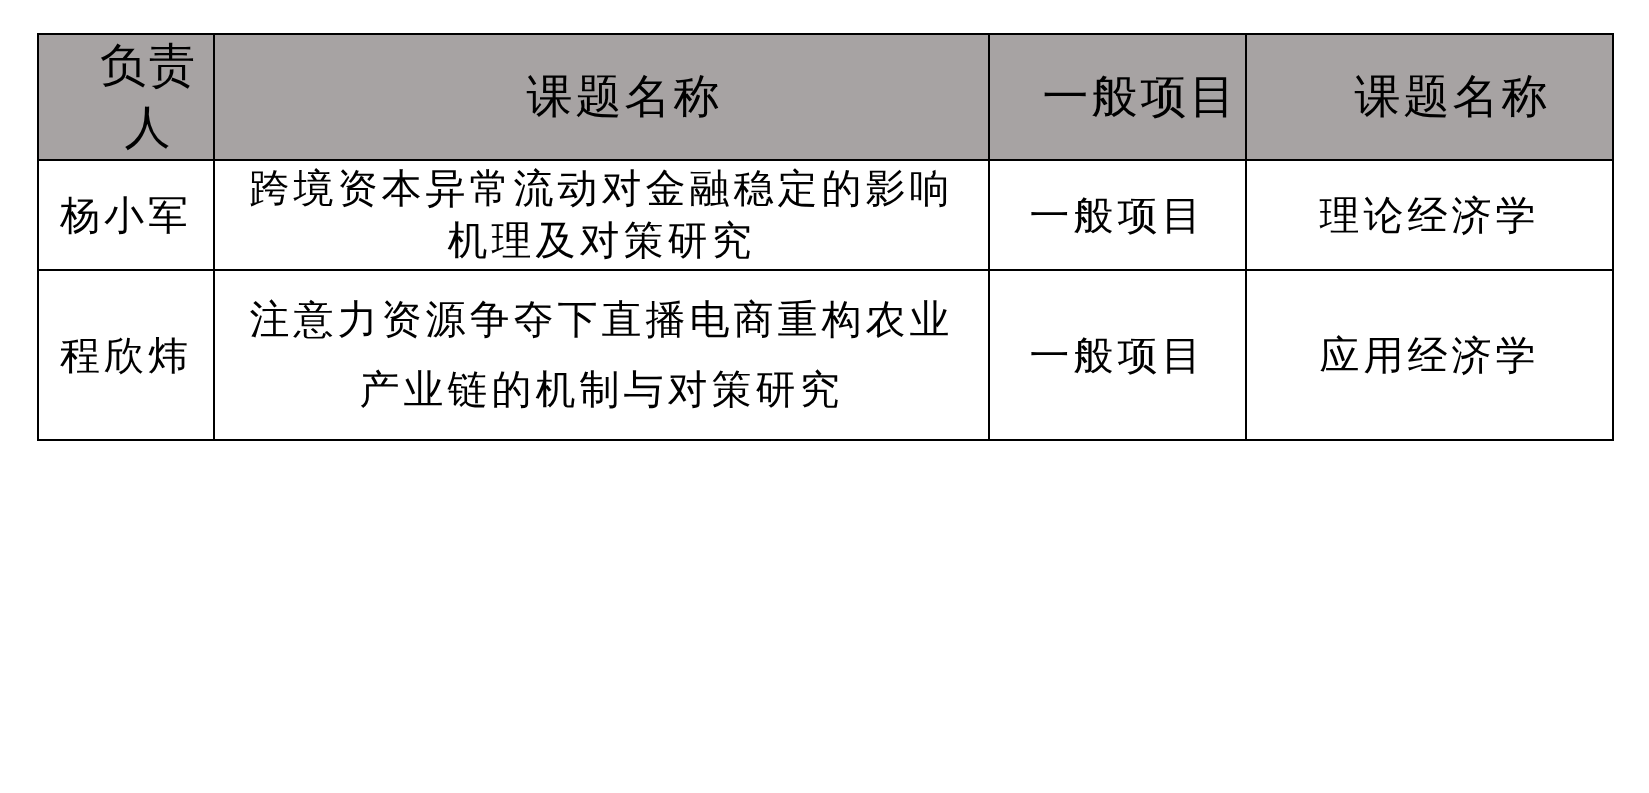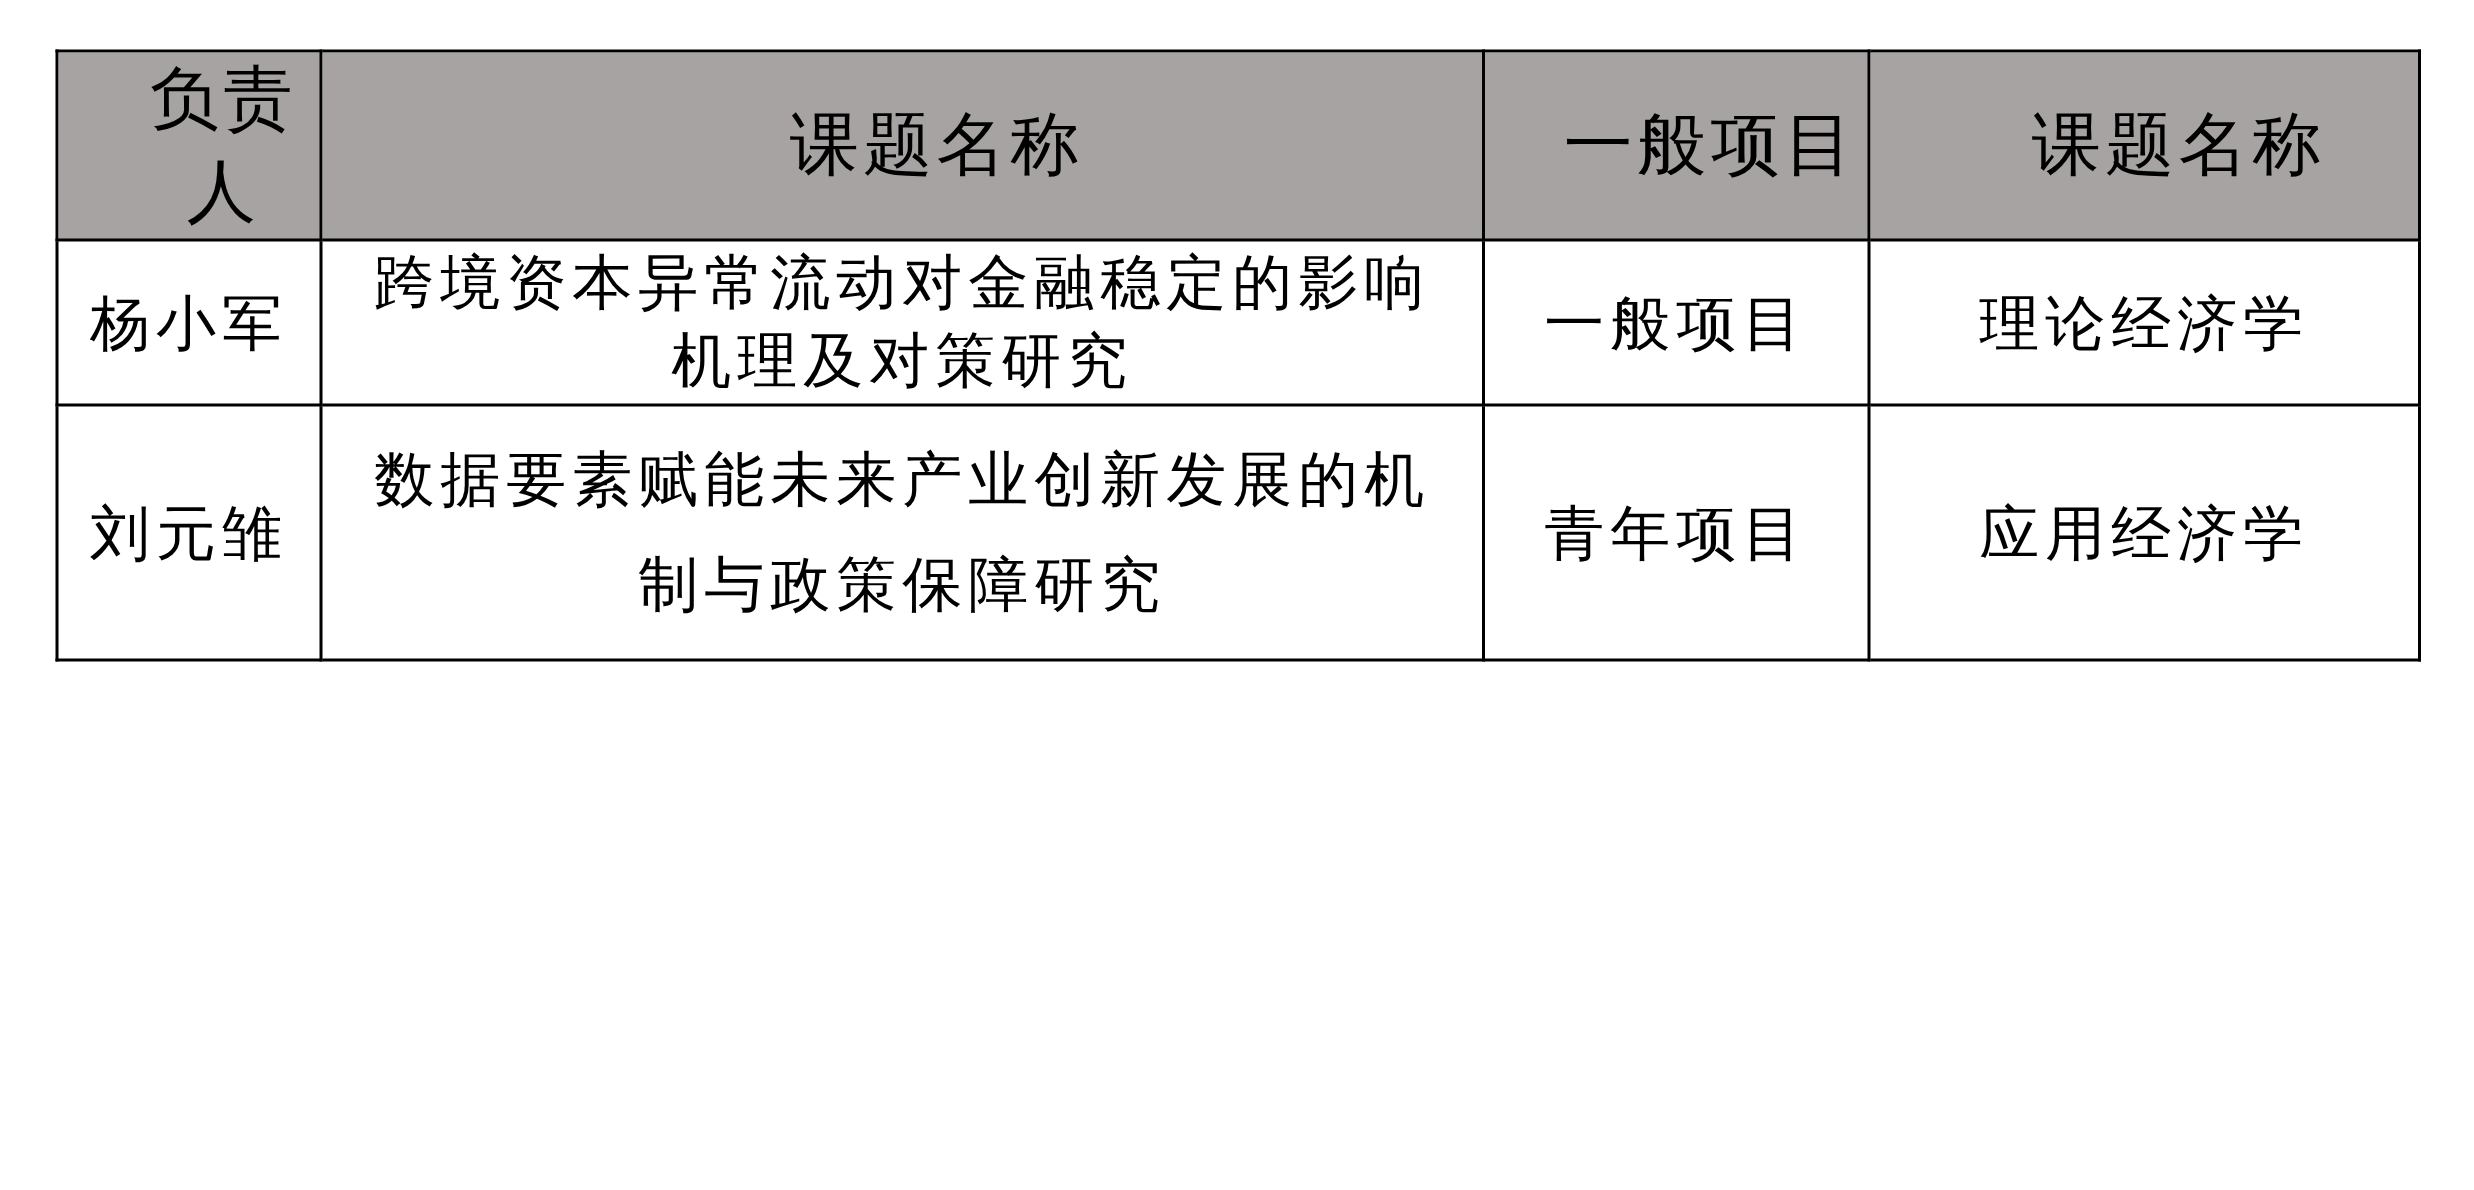--- a/index.html
+++ b/index.html
@@ -84,23 +84,23 @@
       <tr>
         <td>杨小军</td>
         <td>
           <span class="title-line">跨境资本异常流动对金融稳定的影响</span>
           <span class="title-line">机理及对策研究</span>
         </td>
         <td>一般项目</td>
         <td>理论经济学</td>
       </tr>
       <tr>
-        <td>刘元雏</td>
+        <td>程欣炜</td>
         <td>
-          <span class="title-line">数据要素赋能未来产业创新发展的机</span>
-          <span class="title-line">制与政策保障研究</span>
+          <span class="title-line">注意力资源争夺下直播电商重构农业</span>
+          <span class="title-line">产业链的机制与对策研究</span>
         </td>
-        <td>青年项目</td>
+        <td>一般项目</td>
         <td>应用经济学</td>
       </tr>
     </tbody>
   </table>
 </div>
 
 </body></html>

